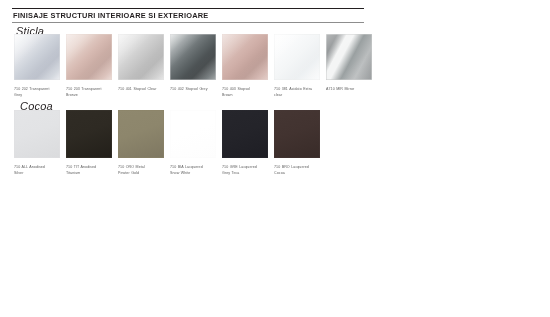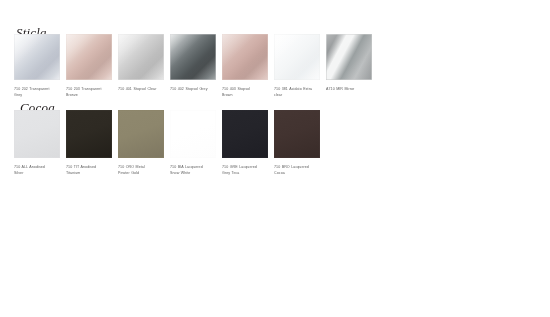--- a/index.html
+++ b/index.html
@@ -18,22 +18,22 @@
   .rule{height:1px;background:#231f20;width:100%;}
   .rule.thin{background:#8d8d8d;height:1px;}
   .doc-title{
     font-size:7.4px;font-weight:bold;letter-spacing:.25px;
     padding:3px 0 3px 1px;line-height:1;
     white-space:nowrap;
   }
 
   .section-head{
     position:absolute;
-    font-size:13px;font-style:italic;font-weight:normal;
-    letter-spacing:.2px;color:#231f20;font-family:Liberation Serif, serif;
+    font-size:11px;font-style:italic;font-weight:normal;
+    letter-spacing:.2px;color:#231f20;
   }
   #sticla-head{left:16px;top:25px;}
   #metal-head{left:20px;top:100px;}
 
   
   .row{position:absolute;left:14px;}
   #row-sticla{top:34px;}
   #row-metal{top:110px;}
 
   .cell{
@@ -59,20 +59,25 @@
     width:50px;
     word-spacing:.4px;
   }
   .label .l2{display:block;}
 </style>
 </head>
 <body>
 
 <div class="page">
 
+  <div class="title-block">
+    <div class="rule"></div>
+    <div class="doc-title">FINISAJE STRUCTURI INTERIOARE SI EXTERIOARE</div>
+    <div class="rule thin"></div>
+  </div>
 
   <div class="section-head" id="sticla-head">Sticla</div>
   <div class="section-head" id="metal-head">Cocoa</div>
 
   <div class="row" id="row-sticla">
       <div class="cell" style="left: 0px;">
         <div class="sw" style="background: linear-gradient(135deg, rgb(251, 252, 253) 0%, rgb(233, 235, 239) 22%, rgb(205, 210, 218) 48%, rgb(185, 190, 201) 72%, rgb(205, 210, 218) 88%, rgb(233, 235, 239) 100%); box-shadow: rgb(216, 218, 222) 0px 0px 0px 0.5px inset;">
           <div class="sheen" style="background: linear-gradient(135deg, rgba(255, 255, 255, 0.45) 0%, rgba(255, 255, 255, 0) 38%, rgba(255, 255, 255, 0) 62%, rgba(255, 255, 255, 0.22) 100%);"></div>
         </div>
         <div class="label"><span>710 202 Transparent</span><span class="l2">Grey</span></div>

